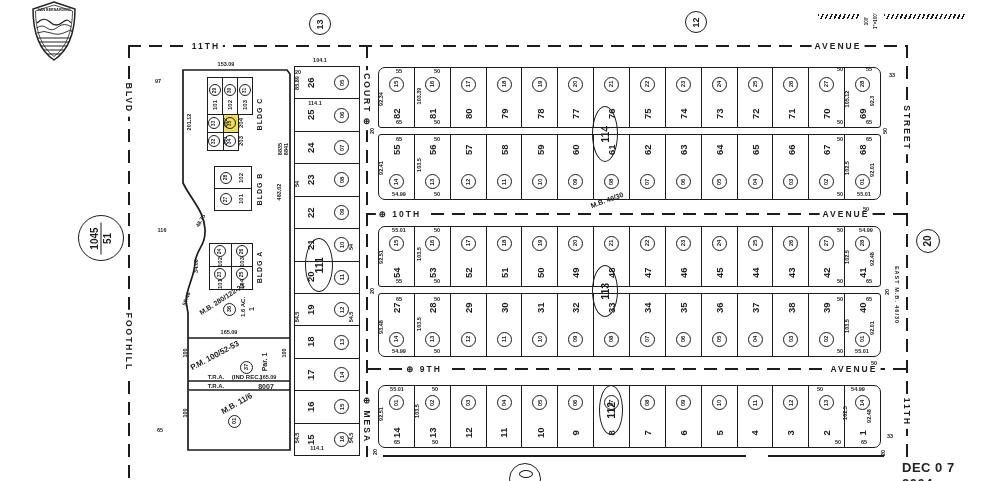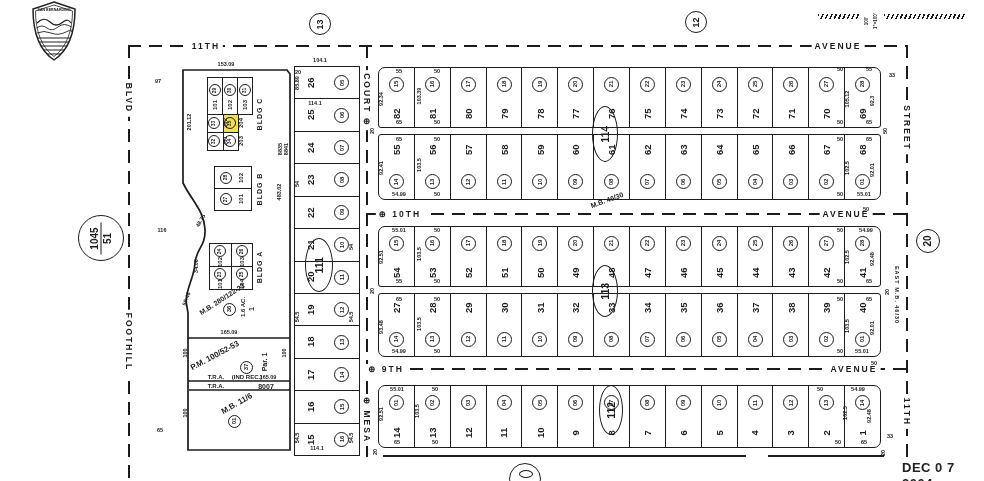--- a/index.html
+++ b/index.html
@@ -77,21 +77,21 @@
   <div class="dash-h" style="left:368px;top:213px;width:538px"></div>
   <div class="dash-h" style="left:368px;top:368px;width:538px"></div>
   <div class="dash-v" style="left:128px;top:45px;height:436px"></div>
   <div class="dash-v" style="left:366px;top:45px;height:415px"></div>
   <div class="dash-v" style="left:906px;top:45px;height:417px"></div>
 
   <span class="street-label" style="left:206px;top:46px">11TH</span>
   <span class="street-label" style="left:838px;top:46px">AVENUE</span>
   <span class="street-label" style="left:400px;top:214px">⊕ 10TH</span>
   <span class="street-label" style="left:846px;top:214px">AVENUE</span>
-  <span class="street-label" style="left:386px;top:369px">⊕ 9TH</span>
+  <span class="street-label" style="left:424px;top:369px">⊕ 9TH</span>
   <span class="street-label" style="left:854px;top:369px">AVENUE</span>
   <span class="street-label v" style="left:129px;top:98px">BLVD</span>
   <span class="street-label v" style="left:129px;top:342px">FOOTHILL</span>
   <span class="street-label v" style="left:367px;top:100px">COURT ⊕</span>
   <span class="street-label v" style="left:367px;top:420px">⊕ MESA</span>
   <span class="street-label v" style="left:907px;top:128px">STREET</span>
   <span class="street-label v" style="left:907px;top:412px">11TH</span>
   <span class="street-label v sm" style="left:897px;top:295px">EAST M.B. 46/30</span>
 
   <div class="circ" style="left:309px;top:13px;width:22px;height:22px">

